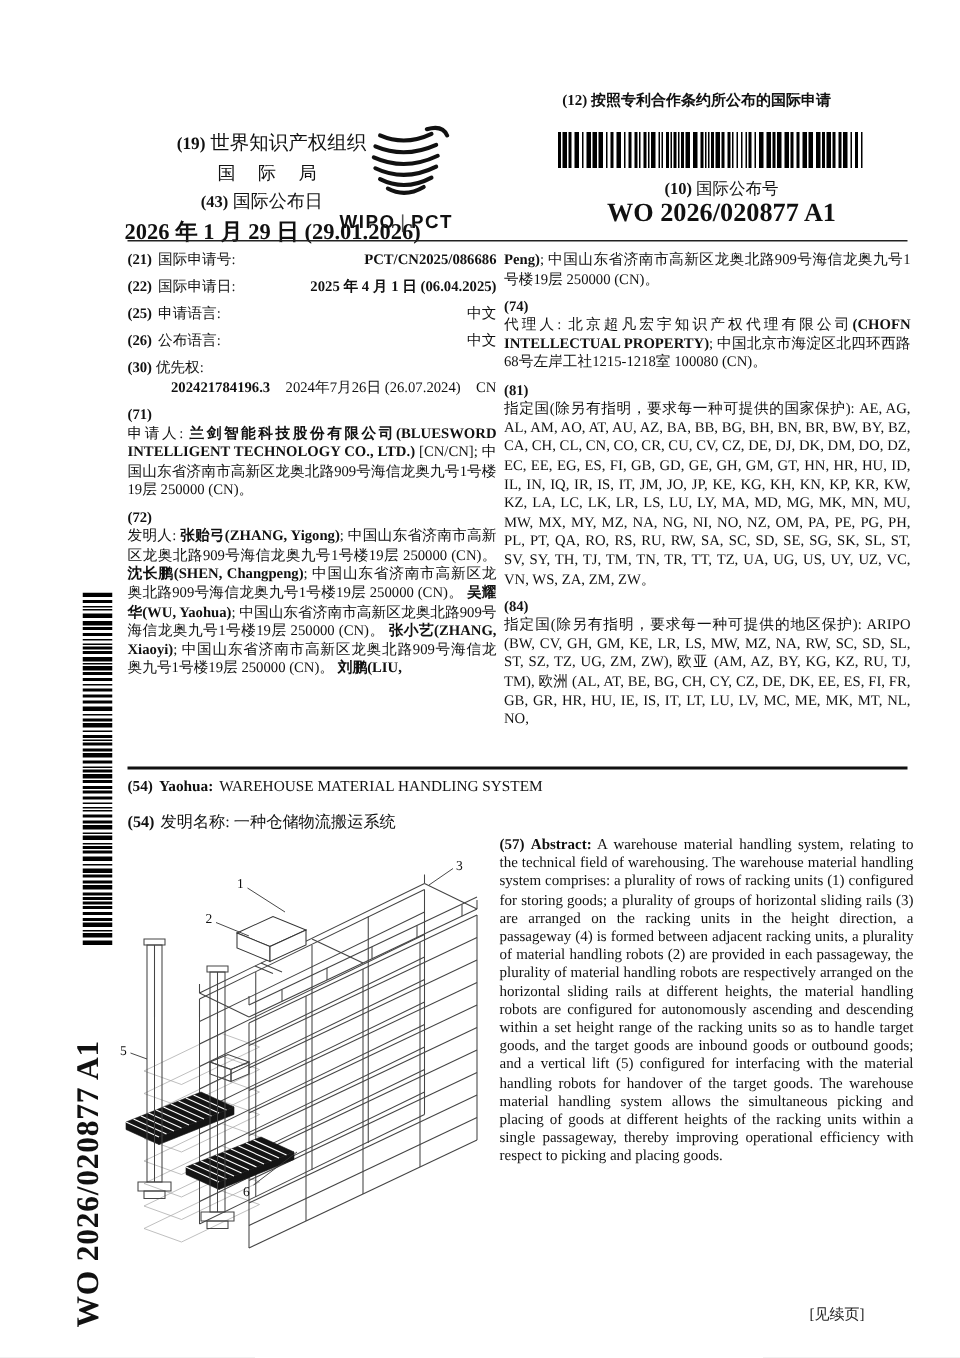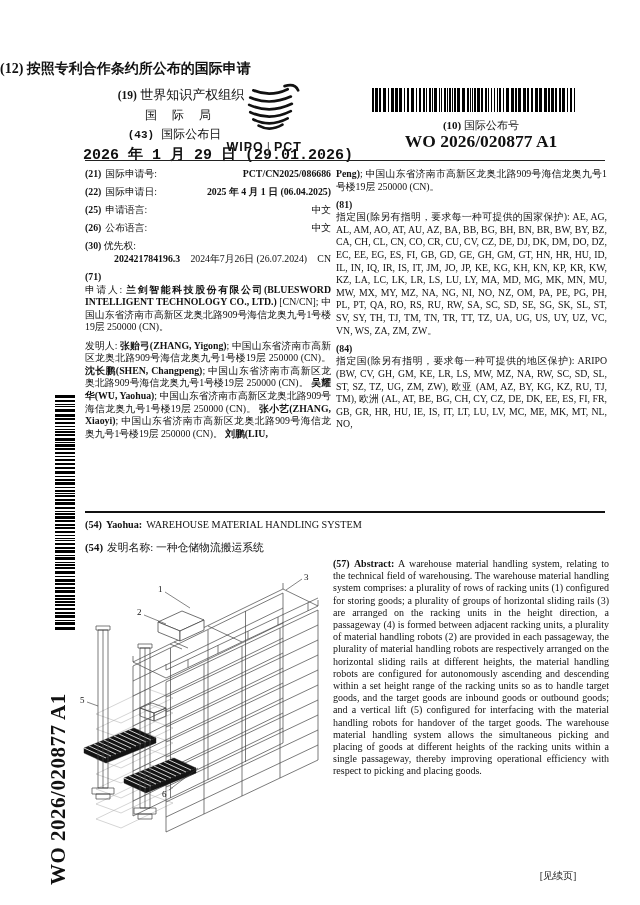--- a/index.html
+++ b/index.html
@@ -4,27 +4,27 @@
 <style>
   html,body{margin:0;padding:0;background:#e8e8e8;}
   .page{
     position:relative;width:640px;height:905px;margin:0 auto;background:#ffffff;
     font-family:"Liberation Serif","DejaVu Serif",serif;color:#111;overflow:hidden;
   }
   .b{font-weight:bold;}
   .i{font-style:italic;}
 
   
-  .kind-line{position:absolute;left:0;top:60px;width:554px;text-align:left;
-    font-size:14px;font-weight:bold;}
+  .kind-line{position:absolute;left:0;top:60px;width:554px;text-align:right;
+    font-size:10px;font-weight:bold;}
   .org-block{position:absolute;left:96px;top:86px;width:170px;text-align:center;}
   .org-name{font-size:13px;}
   .org-name .num{font-weight:bold;font-size:11.5px;}
   .org-bureau{font-size:12px;letter-spacing:6px;margin-top:3px;}
-  .pubdate-block{position:absolute;left:83px;top:126px;width:183px;text-align:center;font-family:Liberation Mono, monospace;}
+  .pubdate-block{position:absolute;left:83px;top:126px;width:183px;text-align:center;}
   .pubdate-label{font-size:12px;}
   .pubdate-label .num{font-weight:bold;font-size:11px;}
   .pubdate-value{font-size:15px;font-weight:bold;margin-top:2px;white-space:nowrap;}
 
   .logo-block{position:absolute;left:222px;top:82px;width:80px;text-align:right;}
   .logo-caption{margin-top:2px;font-family:"Liberation Sans","DejaVu Sans",sans-serif;
     font-size:12.5px;font-weight:bold;letter-spacing:1px;white-space:nowrap;}
   .logo-caption .sep{font-weight:normal;color:#555;padding:0 3px;}
 
   .barcode{position:absolute;left:372px;top:88px;width:218px;height:24px;display:flex;overflow:hidden;}
@@ -222,31 +222,36 @@
         <span>CN</span>
       </div>
     </div>
 
     <div class="entry">
       <span class="num">(71)</span>
       <span class="body"><span>申请人: </span><span class="b">兰剑智能科技股份有限公司(BLUESWORD INTELLIGENT TECHNOLOGY CO., LTD.)</span><span> [CN/CN]; 中国山东省济南市高新区龙奥北路909号海信龙奥九号1号楼19层 250000 (CN)。</span></span>
     </div>
 
     <div class="entry">
+      <span class="num">(72)</span>
       <span class="body"><span>发明人: </span><span class="b">张贻弓(ZHANG, Yigong)</span><span>; 中国山东省济南市高新区龙奥北路909号海信龙奥九号1号楼19层 250000 (CN)。 </span><span class="b">沈长鹏(SHEN, Changpeng)</span><span>; 中国山东省济南市高新区龙奥北路909号海信龙奥九号1号楼19层 250000 (CN)。 </span><span class="b">吴耀华(WU, Yaohua)</span><span>; 中国山东省济南市高新区龙奥北路909号海信龙奥九号1号楼19层 250000 (CN)。 </span><span class="b">张小艺(ZHANG, Xiaoyi)</span><span>; 中国山东省济南市高新区龙奥北路909号海信龙奥九号1号楼19层 250000 (CN)。 </span><span class="b">刘鹏(LIU,</span></span>
     </div>
   </div>
 
   <div class="col col-right">
 
     <div class="entry">
       <span class="num"></span>
       <span class="body"><span class="b">Peng)</span><span>; 中国山东省济南市高新区龙奥北路909号海信龙奥九号1号楼19层 250000 (CN)。</span></span>
     </div>
 
+    <div class="entry">
+      <span class="num">(74)</span>
+      <span class="body"><span>代理人: 北京超凡宏宇知识产权代理有限公司</span><span class="b">(CHOFN INTELLECTUAL PROPERTY)</span><span>; 中国北京市海淀区北四环西路68号左岸工社1215-1218室 100080 (CN)。</span></span>
+    </div>
 
     <div class="entry">
       <span class="num">(81)</span>
       <span class="body">指定国(除另有指明，要求每一种可提供的国家保护): AE, AG, AL, AM, AO, AT, AU, AZ, BA, BB, BG, BH, BN, BR, BW, BY, BZ, CA, CH, CL, CN, CO, CR, CU, CV, CZ, DE, DJ, DK, DM, DO, DZ, EC, EE, EG, ES, FI, GB, GD, GE, GH, GM, GT, HN, HR, HU, ID, IL, IN, IQ, IR, IS, IT, JM, JO, JP, KE, KG, KH, KN, KP, KR, KW, KZ, LA, LC, LK, LR, LS, LU, LY, MA, MD, MG, MK, MN, MU, MW, MX, MY, MZ, NA, NG, NI, NO, NZ, OM, PA, PE, PG, PH, PL, PT, QA, RO, RS, RU, RW, SA, SC, SD, SE, SG, SK, SL, ST, SV, SY, TH, TJ, TM, TN, TR, TT, TZ, UA, UG, US, UY, UZ, VC, VN, WS, ZA, ZM, ZW。</span>
     </div>
 
     <div class="entry">
       <span class="num">(84)</span>
       <span class="body">指定国(除另有指明，要求每一种可提供的地区保护): ARIPO (BW, CV, GH, GM, KE, LR, LS, MW, MZ, NA, RW, SC, SD, SL, ST, SZ, TZ, UG, ZM, ZW), 欧亚 (AM, AZ, BY, KG, KZ, RU, TJ, TM), 欧洲 (AL, AT, BE, BG, CH, CY, CZ, DE, DK, EE, ES, FI, FR, GB, GR, HR, HU, IE, IS, IT, LT, LU, LV, MC, ME, MK, MT, NL, NO,</span>
     </div>

